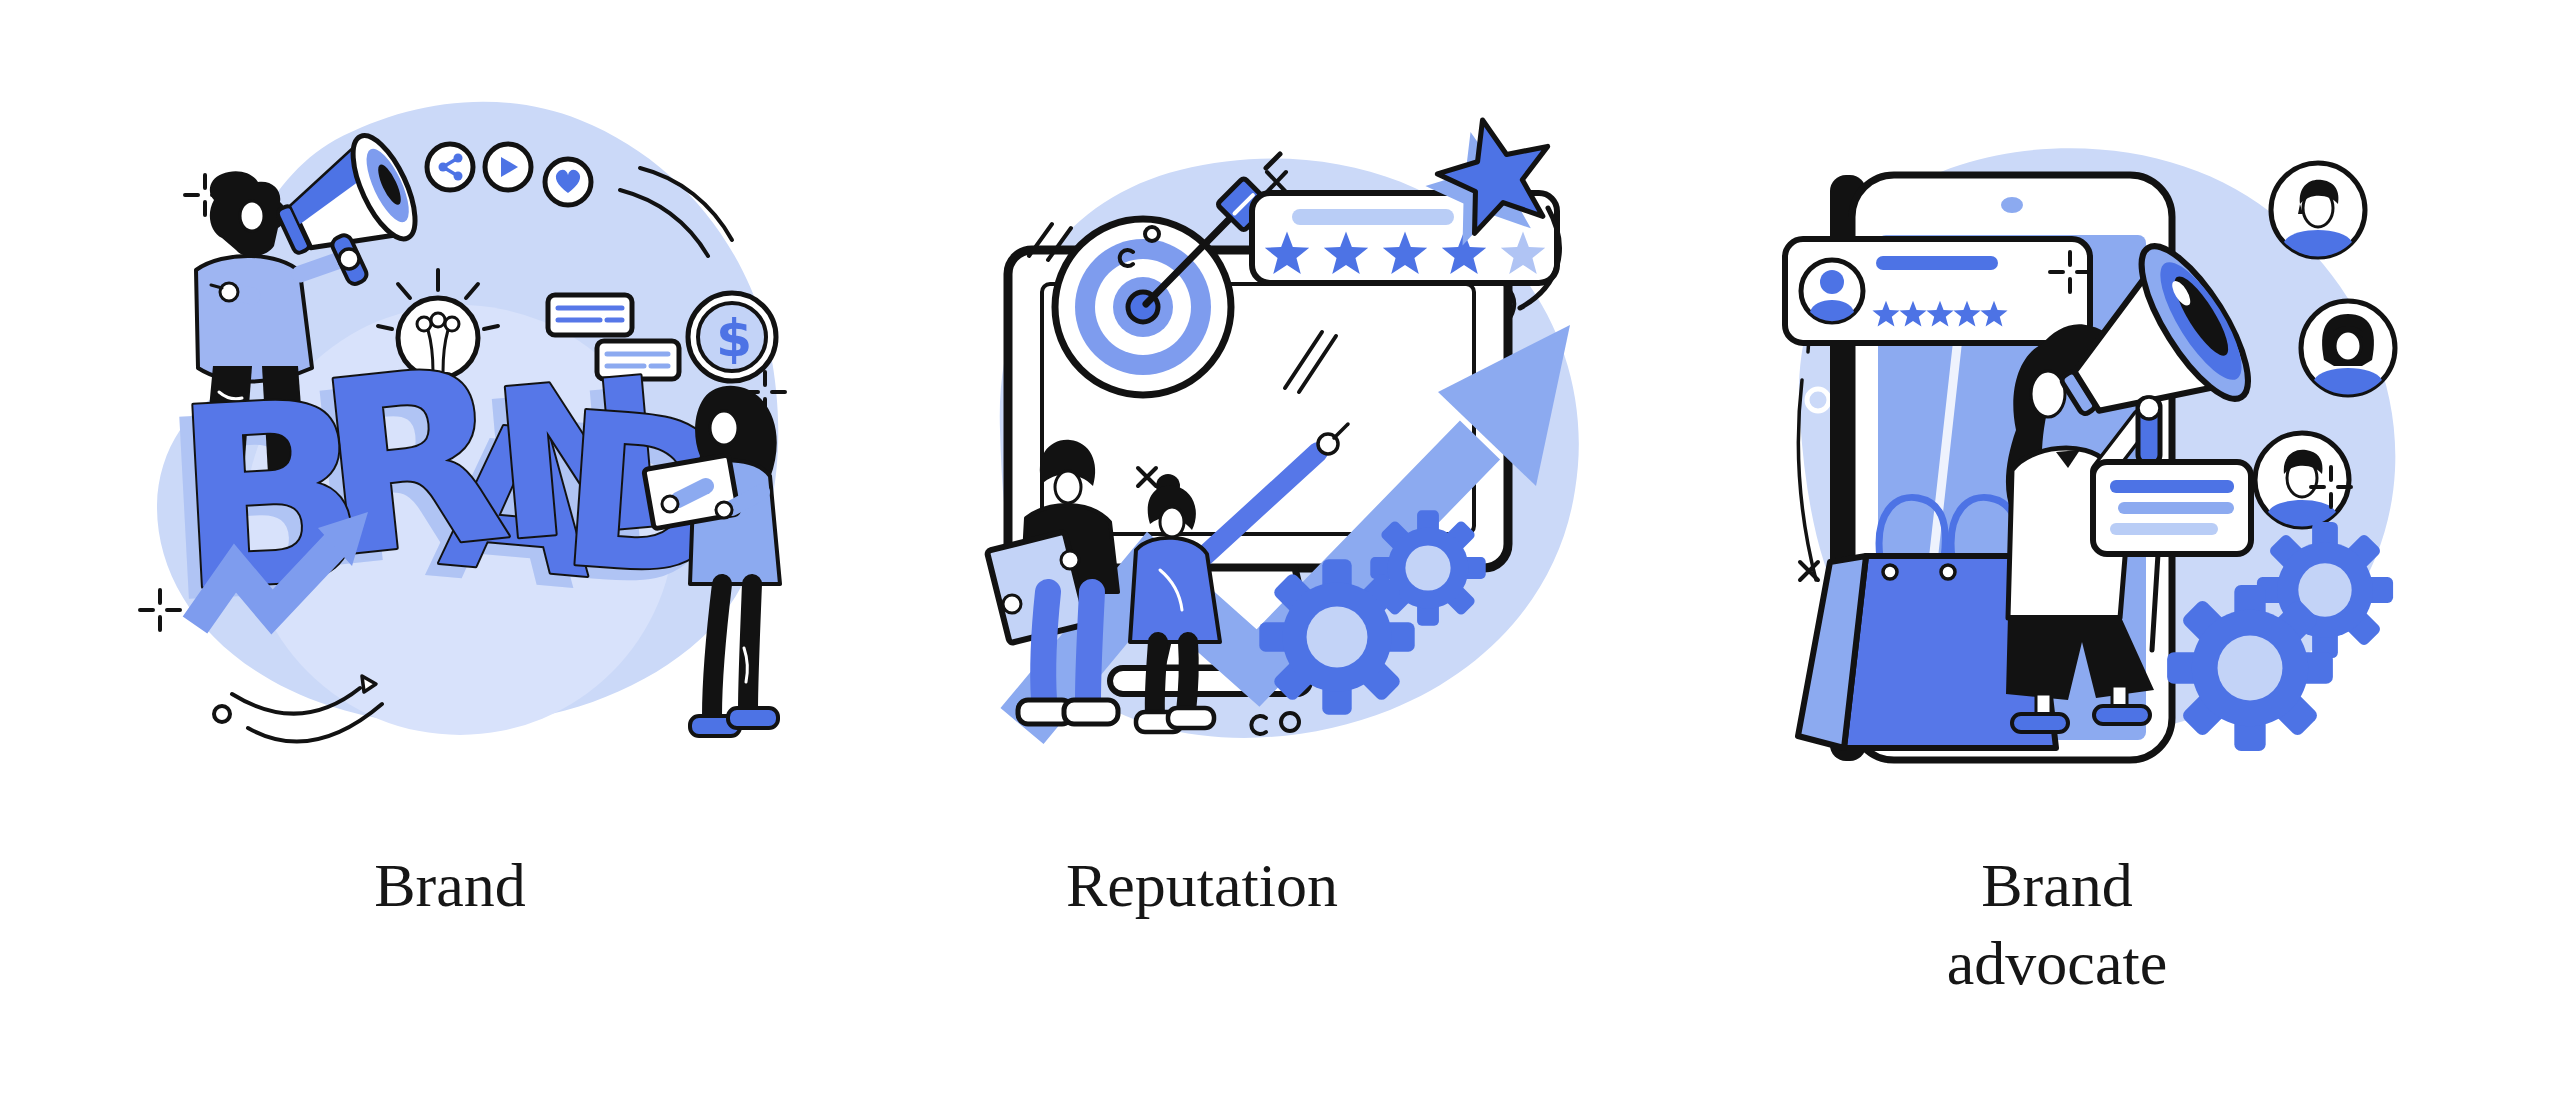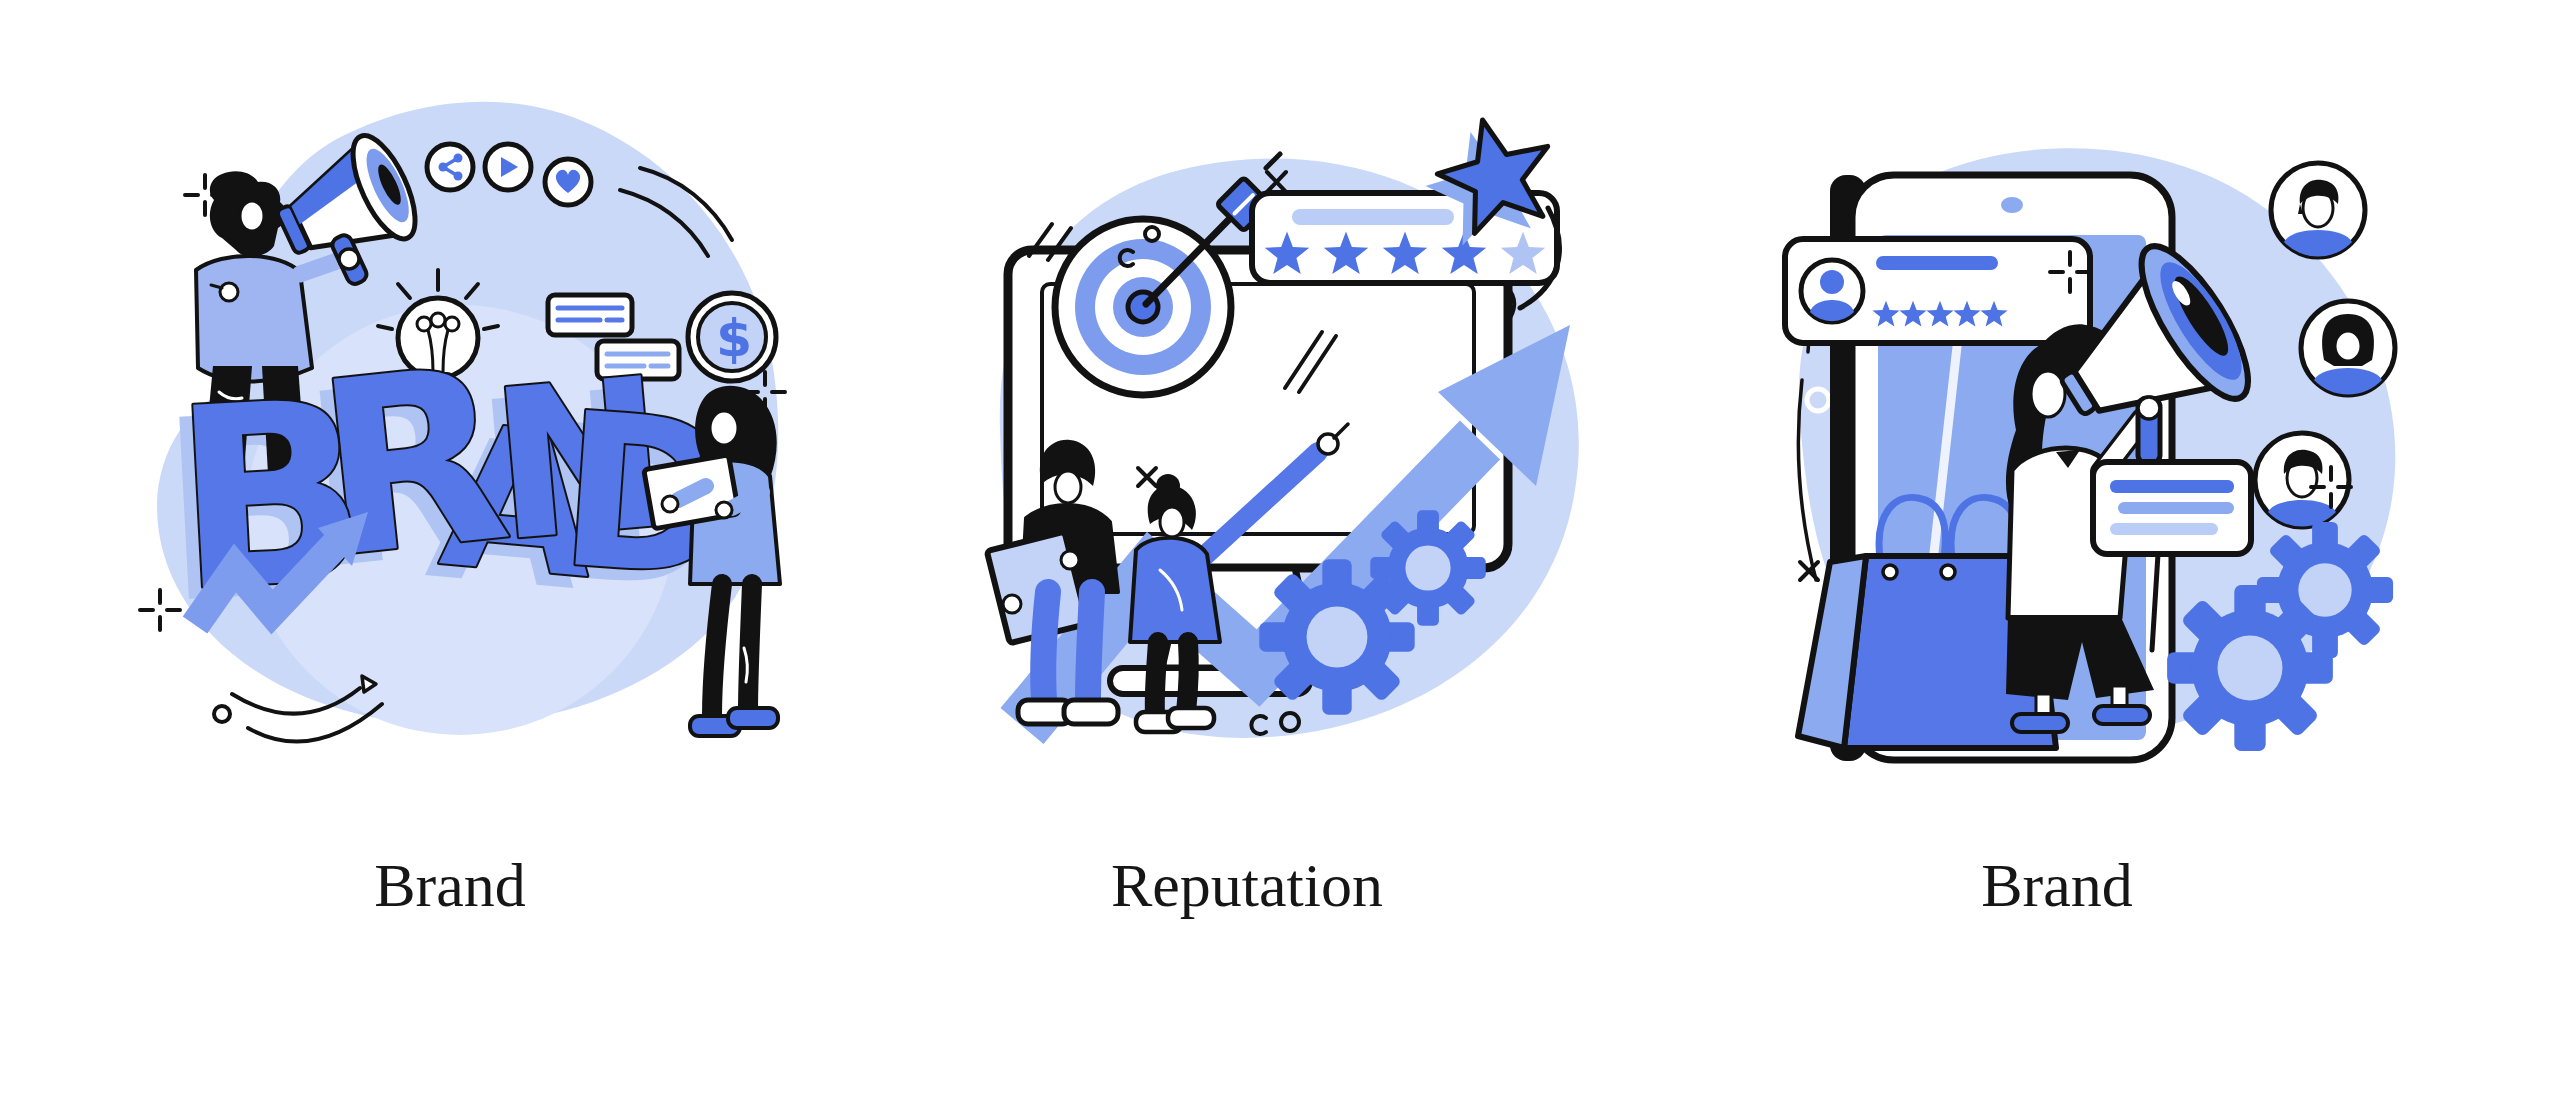--- a/index.html
+++ b/index.html
@@ -380,20 +380,21 @@
       <path d="M 2070 252 L 2070 265 M 2070 279 L 2070 292 M 2050 272 L 2063 272 M 2077 272 L 2090 272"></path>
       <path d="M 2331 467 L 2331 480 M 2331 494 L 2331 507 M 2311 487 L 2324 487 M 2338 487 L 2351 487"></path>
       <path d="M 1800 562 L 1818 580 M 1818 562 L 1800 580"></path>
     </g>
   </g>
 </svg>
 
 <div class="caption" style="left:140px">
   <div>Brand</div>
 </div>
-<div class="caption" style="left:937px">
+<div class="caption" style="left:892px">
   <div>Reputation</div>
 </div>
 <div class="caption" style="left:1747px">
   <div>Brand</div>
+  <div>advocate</div>
 </div>
 
 </div>
 
 </body></html>

